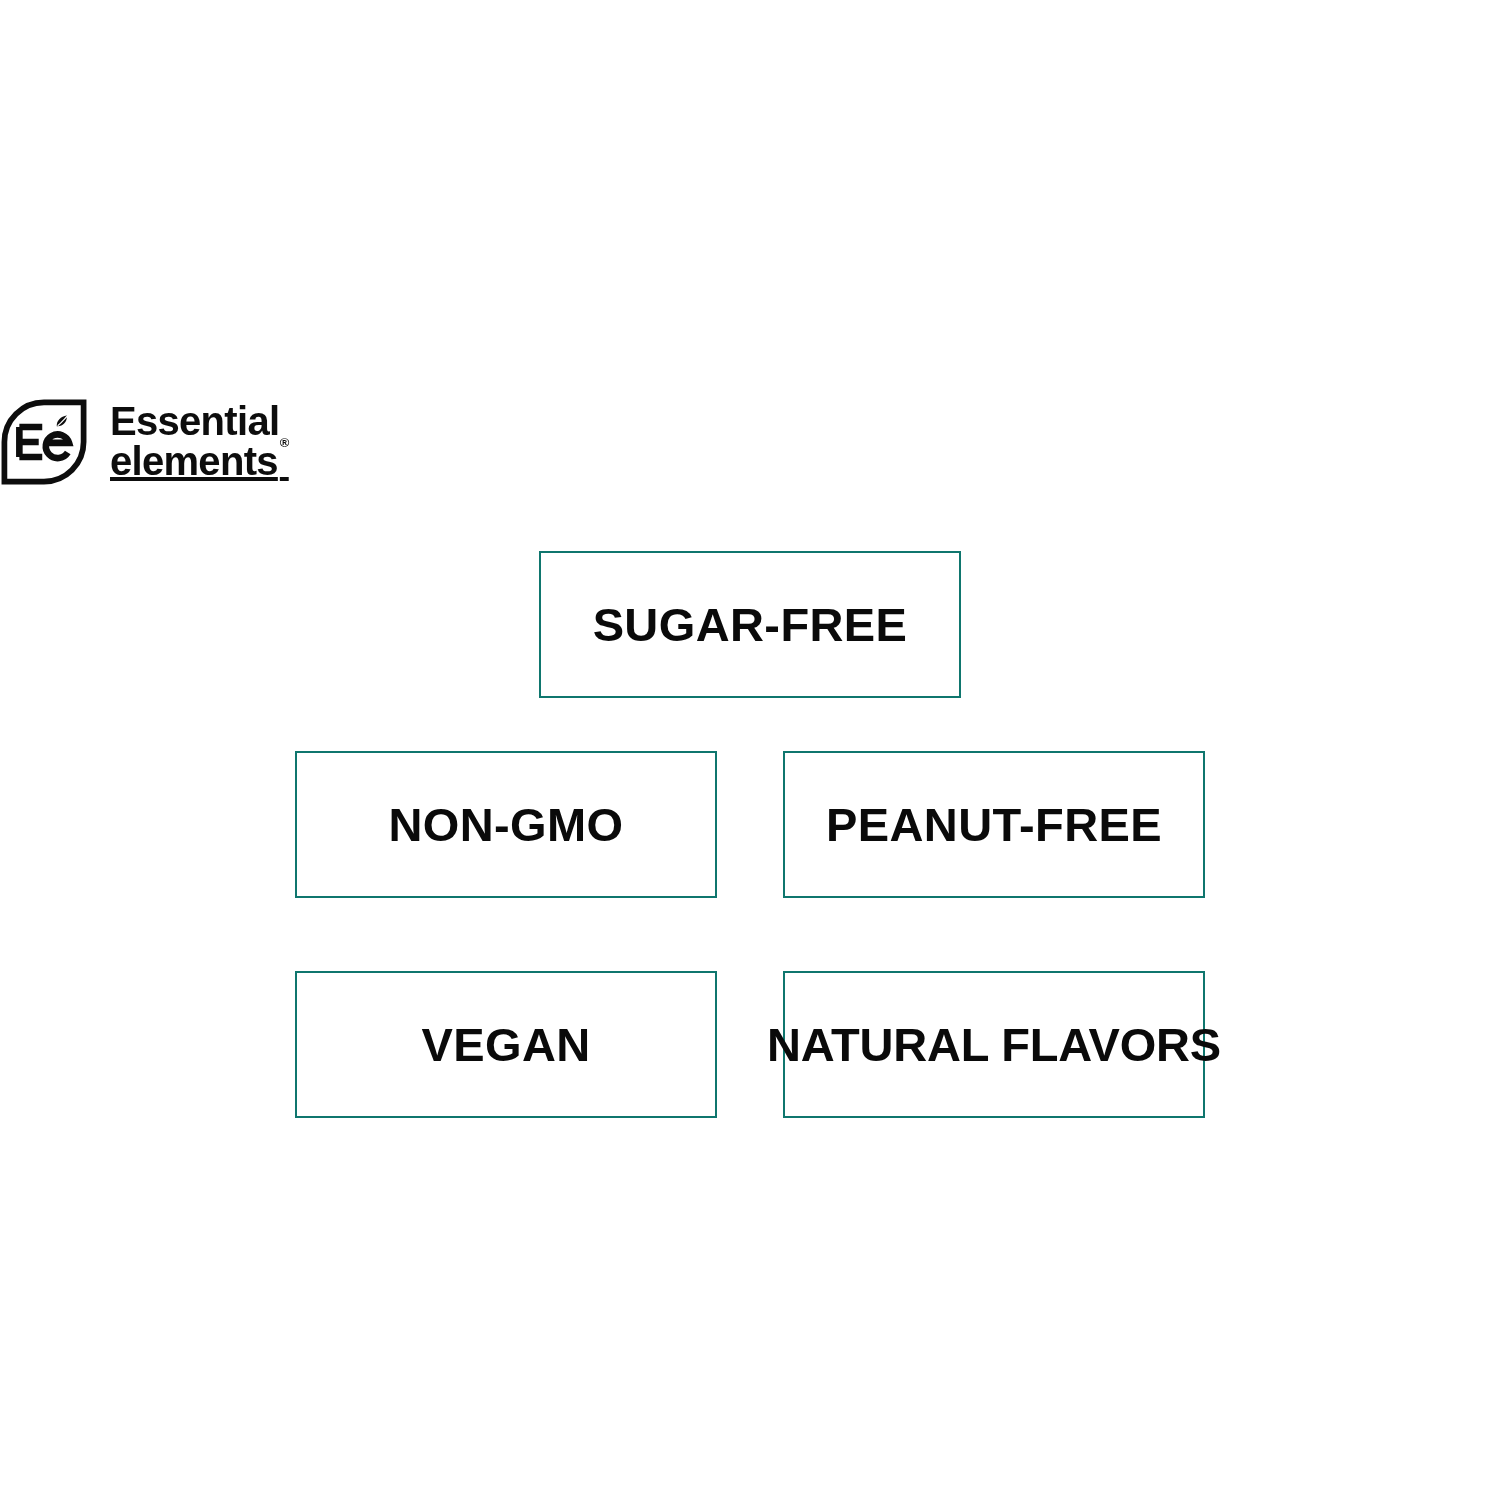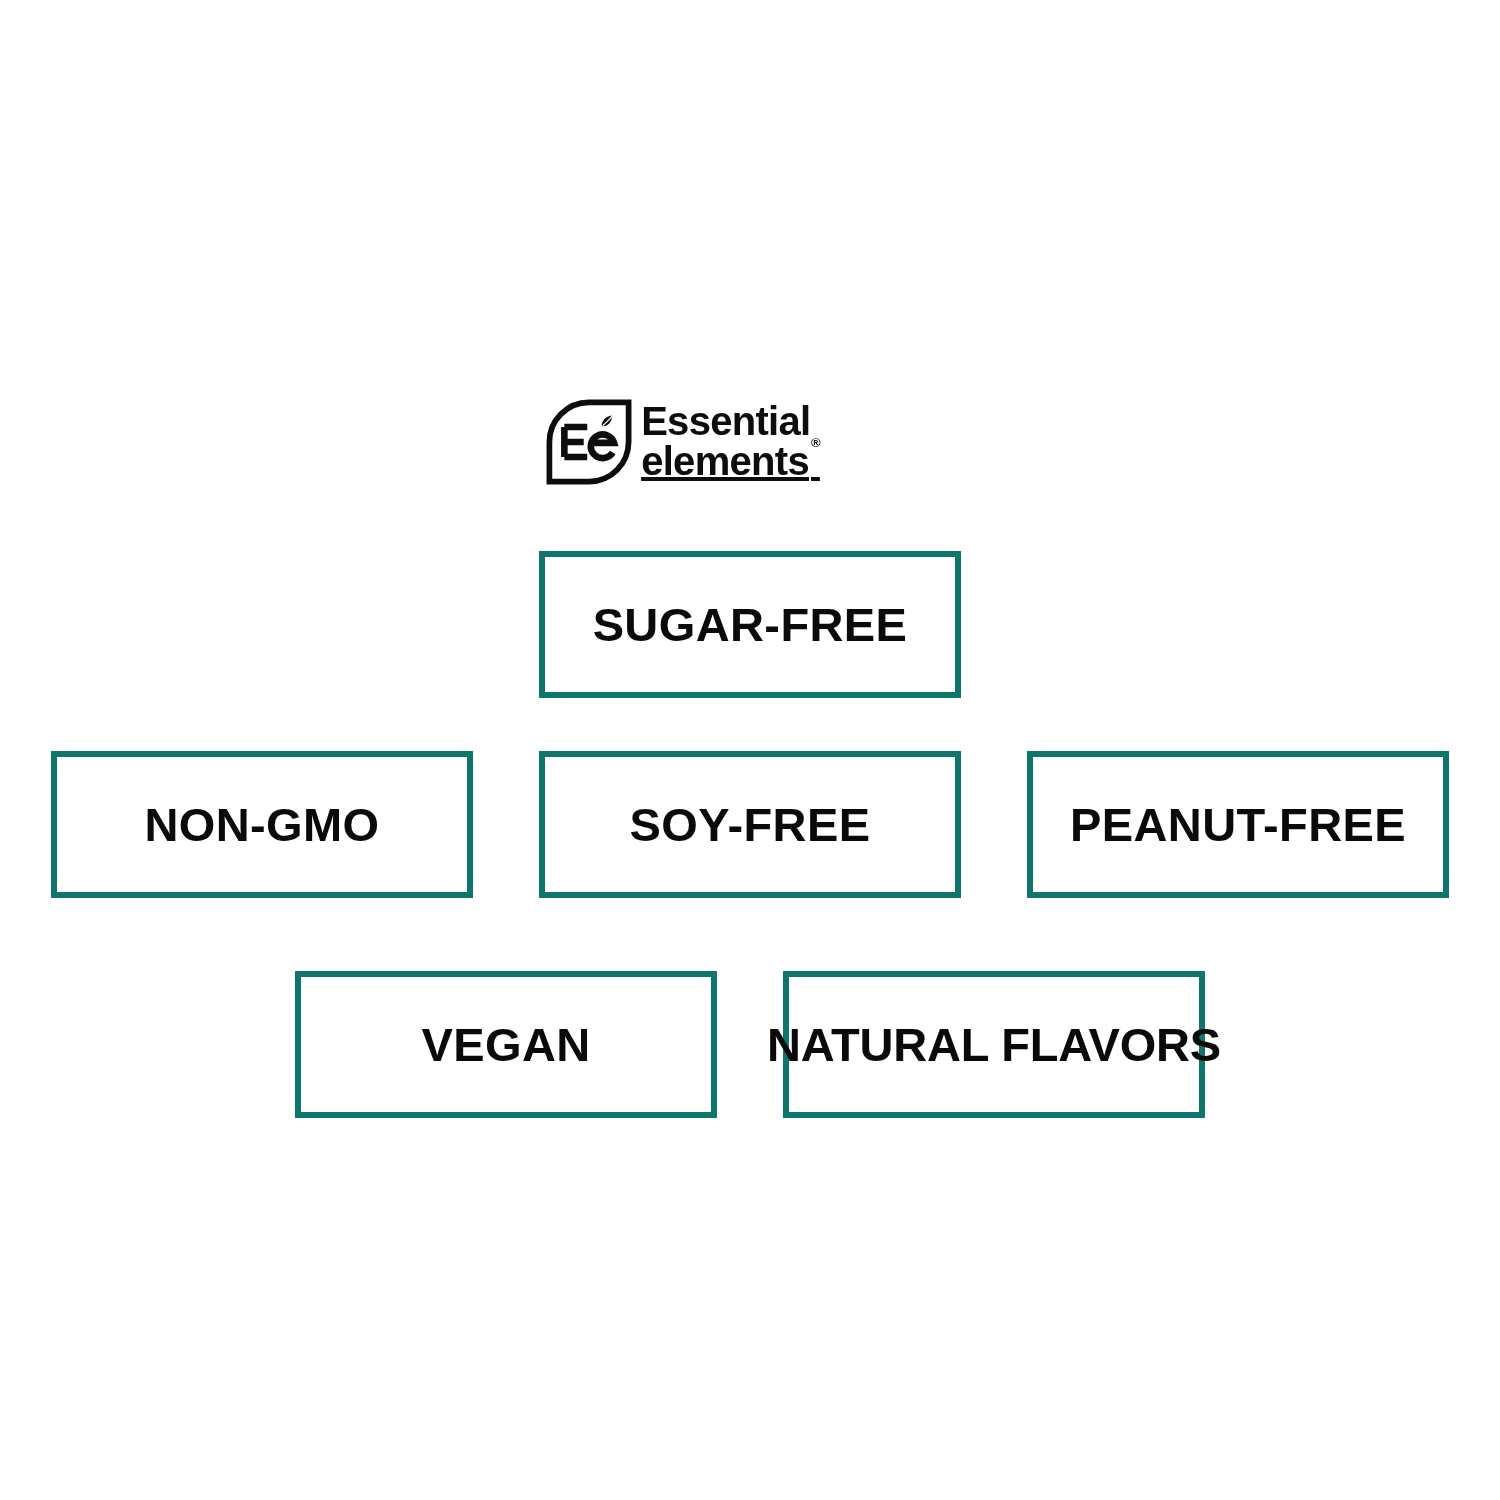--- a/index.html
+++ b/index.html
@@ -24,22 +24,22 @@
   }
 
   
   .brand-lockup {
     position: absolute;
     left: 0;
     top: 398px;
     width: 1363px;
     display: flex;
     align-items: center;
-    justify-content: center;
-    gap: 8px;
+    justify-content: flex-start;
+    gap: 22px;
   }
 
   .brand-mark {
     width: 88px;
     height: 88px;
     flex: 0 0 auto;
     display: block;
   }
 
   .brand-wordmark {
@@ -94,21 +94,21 @@
   }
 
   .badge-row.row-1 { top: 551px; }
   .badge-row.row-2 { top: 751px; }
   .badge-row.row-3 { top: 951px; margin-top: 20px; }
 
   .badge {
     box-sizing: border-box;
     width: 422px;
     height: 147px;
-    border: 6px solid #0f766e;
+    border: 2px solid #0f766e;
     background: #ffffff;
     display: flex;
     align-items: center;
     justify-content: center;
     text-align: center;
   }
 
   .badge-label {
     font-family: "Liberation Sans", sans-serif;
     font-weight: 700;
@@ -160,23 +160,20 @@
       <div class="badge">
         <span class="badge-label">SUGAR-FREE</span>
       </div>
     </div>
 
     <div class="badge-row row-2">
       <div class="badge">
         <span class="badge-label">NON-GMO</span>
       </div>
       <div class="badge">
-        <span class="badge-label">SOY-FREE</span>
-      </div>
-      <div class="badge">
         <span class="badge-label">PEANUT-FREE</span>
       </div>
     </div>
 
     <div class="badge-row row-3">
       <div class="badge">
         <span class="badge-label">VEGAN</span>
       </div>
       <div class="badge">
         <span class="badge-label tight">NATURAL FLAVORS</span>

